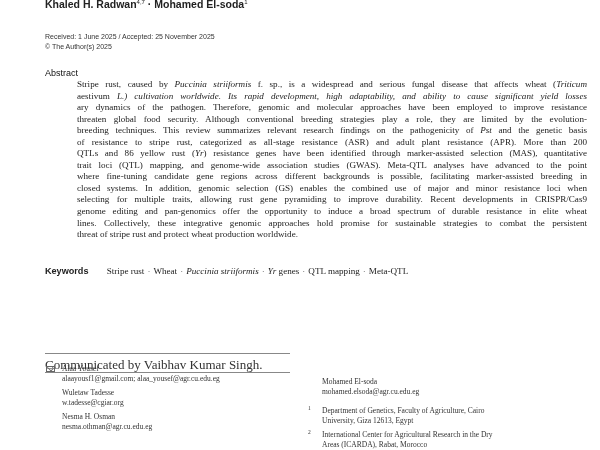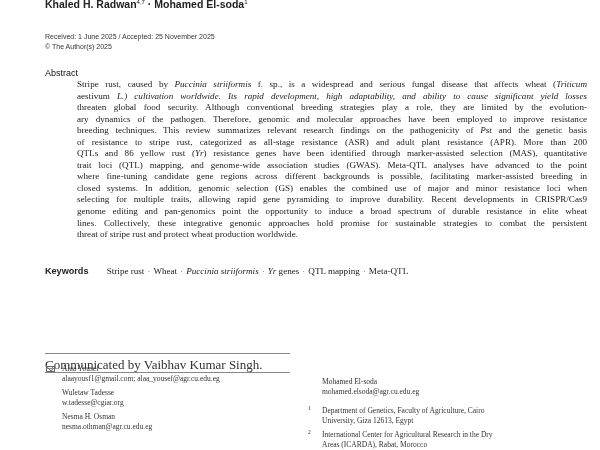--- a/index.html
+++ b/index.html
@@ -41,30 +41,30 @@
 
 <div class="dates sans">
   <div>Received: 1 June 2025 / Accepted: 25 November 2025</div>
   <div>© The Author(s) 2025</div>
 </div>
 
 <div class="abstract-head sans">Abstract</div>
 <div class="abstract-body serif" id="abstract-body">
     <span class="line">Stripe rust, caused by <i>Puccinia striiformis</i> f. sp., is a widespread and serious fungal disease that affects wheat (<i>Triticum</i></span>
     <span class="line">aestivum<i> L.) cultivation worldwide. Its rapid development, high adaptability, and ability to cause significant yield losses</i></span>
+    <span class="line">ary dynamics of the pathogen. Therefore, genomic and molecular approaches have been employed to improve resistance</span>
     <span class="line">threaten global food security. Although conventional breeding strategies play a role, they are limited by the evolution-</span>
-    <span class="line">ary dynamics of the pathogen. Therefore, genomic and molecular approaches have been employed to improve resistance</span>
     <span class="line">breeding techniques. This review summarizes relevant research findings on the pathogenicity of <i>Pst</i> and the genetic basis</span>
     <span class="line">of resistance to stripe rust, categorized as all-stage resistance (ASR) and adult plant resistance (APR). More than 200</span>
     <span class="line">QTLs and 86 yellow rust (<i>Yr</i>) resistance genes have been identified through marker-assisted selection (MAS), quantitative</span>
     <span class="line">trait loci (QTL) mapping, and genome-wide association studies (GWAS). Meta-QTL analyses have advanced to the point</span>
     <span class="line">where fine-tuning candidate gene regions across different backgrounds is possible, facilitating marker-assisted breeding in</span>
     <span class="line">closed systems. In addition, genomic selection (GS) enables the combined use of major and minor resistance loci when</span>
-    <span class="line">selecting for multiple traits, allowing rapid gene pyramiding to improve durability. Recent developments in CRISPR/Cas9</span>
-    <span class="line">genome editing and pan-genomics point the opportunity to induce a broad spectrum of durable resistance in elite wheat</span>
+    <span class="line">selecting for multiple traits, allowing rust gene pyramiding to improve durability. Recent developments in CRISPR/Cas9</span>
+    <span class="line">genome editing and pan-genomics offer the opportunity to induce a broad spectrum of durable resistance in elite wheat</span>
     <span class="line">lines. Collectively, these integrative genomic approaches hold promise for sustainable strategies to combat the persistent</span>
     <span class="line last">threat of stripe rust and protect wheat production worldwide.</span>
   </div>
 
 <div class="keywords serif" id="keywords">
   <span class="kw-label sans">Keywords</span>
 <span>Stripe rust</span><span class="sep">·</span><span>Wheat</span><span class="sep">·</span><span><i>Puccinia striiformis</i></span><span class="sep">·</span><span><i>Yr</i> genes</span><span class="sep">·</span><span>QTL mapping</span><span class="sep">·</span><span>Meta-QTL</span></div>
 
 <div class="rule" style="top:353px"></div>
 <div class="communicated serif">Communicated by Vaibhav Kumar Singh.</div>

